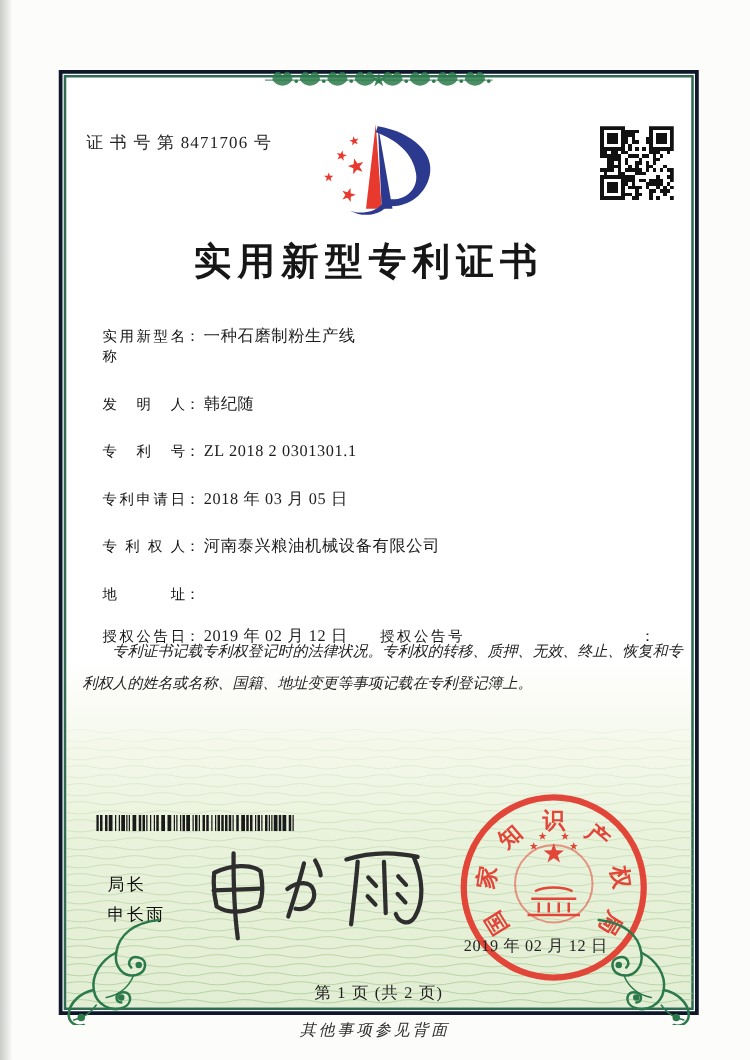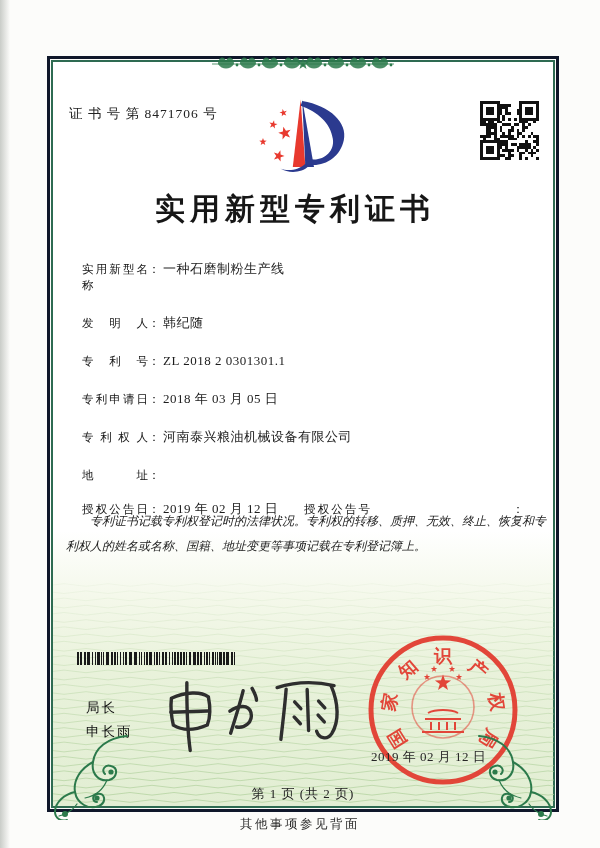--- a/index.html
+++ b/index.html
@@ -20,21 +20,21 @@
   .logo{position:absolute;left:199px;top:34px;width:102px;height:76px;}
 
   .qr{position:absolute;left:427px;top:39px;width:59px;height:59px;background:#fff;}
 
   .title{position:absolute;left:0;right:16px;top:127px;text-align:center;
          font-size:30px;font-weight:700;letter-spacing:5px;color:#161616;}
 
   .fields{position:absolute;left:29px;right:26px;top:199px;}
   .frow{display:flex;align-items:flex-start;margin-bottom:21px;font-size:13px;line-height:16px;}
   .flabel{display:inline-block;width:66px;text-align:justify;text-align-last:justify;
-          font-family:Liberation Mono, monospace;font-size:11.5px;
+          font-family:Liberation Serif, serif;font-size:11.5px;
           font-weight:500;color:#141414;padding-top:1px;}
   .colon{width:15px;font-size:12px;color:#141414;}
   .fvalue{flex:1;letter-spacing:.5px;color:#1c1c1c;}
   .fvalue.address{max-width:340px;line-height:19px;}
   .frow.double .pair1{display:flex;width:222px;justify-content:flex-end;}
   .frow.double .pair2{display:flex;flex:1;justify-content:space-between;}
   .frow.address-row{margin-bottom:17px;}
 
   .paras{position:absolute;left:13px;top:447px;width:481px;
          font-size:12px;line-height:24.5px;font-style:italic;color:#1d1d1d;}
@@ -52,21 +52,21 @@
 
   .page-no{position:absolute;left:0;right:0;top:723px;text-align:center;font-size:13px;
            letter-spacing:1px;color:#222;}
 
   .flourish{position:absolute;width:92px;height:88px;bottom:-14px;}
   .flourish.left{left:-12px;}
   .flourish.right{right:-12px;transform:scaleX(-1);}
   .top-ornament{position:absolute;left:50%;top:-9px;transform:translateX(-50%);width:190px;height:22px;}
 
   .back-note{position:absolute;left:0;right:0;top:816px;text-align:center;
-             font-size:12.5px;letter-spacing:2.5px;color:#2c2c2c;}
+             font-size:12.5px;font-style:italic;letter-spacing:2.5px;color:#2c2c2c;}
 </style>
 </head>
 <body>
 
 <div class="scan">
   <div class="edge-shadow"></div>
 
   <div class="frame">
     <div class="frame-inner">
 

